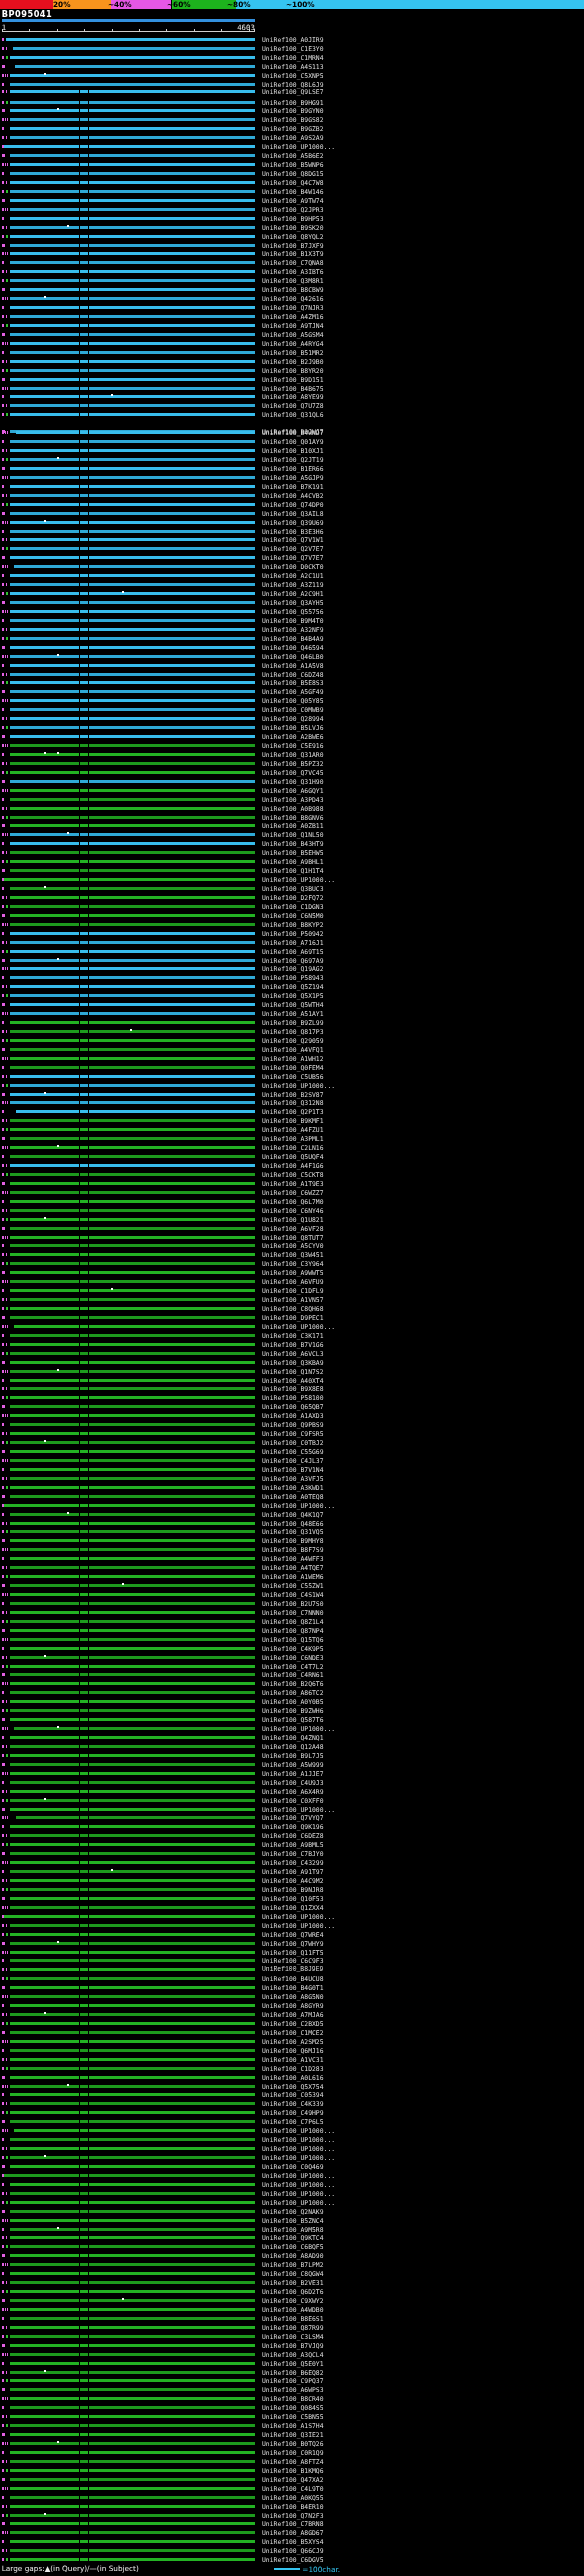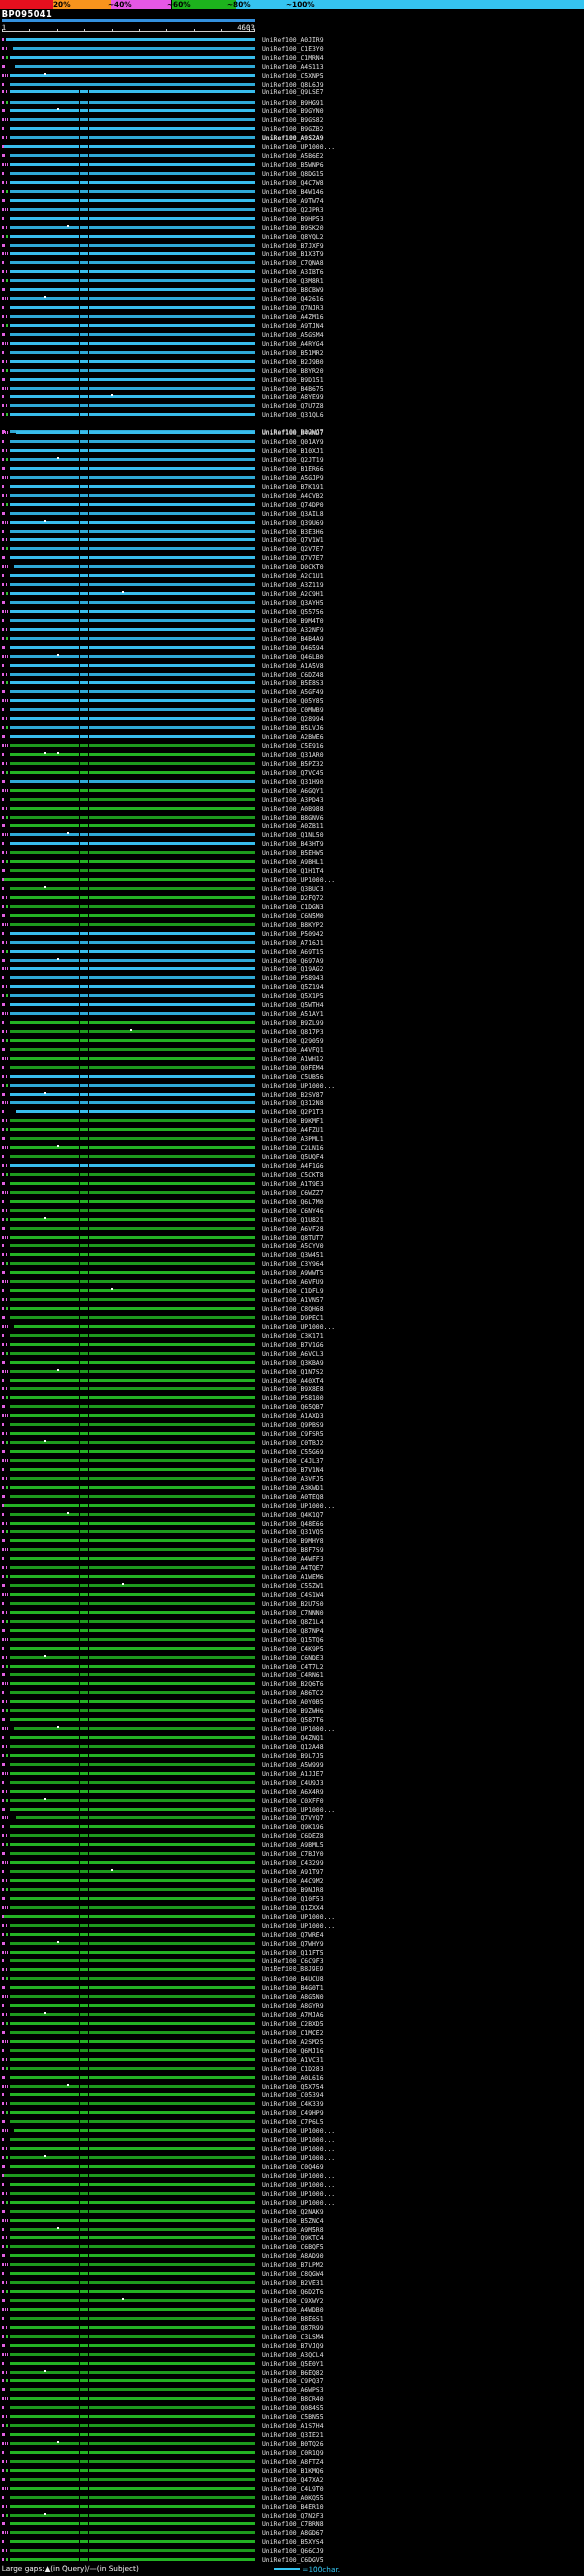--- a/index.html
+++ b/index.html
@@ -137,21 +137,21 @@
       <div class="gap" style="left: 88px;"></div>
       <span class="lab" style="color: rgb(221, 221, 221);">UniRef100_B9GS82</span>
     </div>
     <div class="row" style="top: 89px;">
       <div class="pre" style="left: 1.8px; width: 2.7px; background: rgb(226, 95, 226);"></div>
       <div class="bar" style="left: 10px; width: 245px; background: rgb(56, 189, 236);"></div>
       <div class="gap" style="left: 79px;"></div>
       <div class="gap" style="left: 88px;"></div>
       <span class="lab" style="color: rgb(221, 221, 221);">UniRef100_B9GZB2</span>
     </div>
-    <div class="row" style="top: 98px; font-weight: bold;">
+    <div class="row" style="top: 98px;">
       <div class="pre" style="left: 1.8px; width: 1.8px; background: rgb(226, 95, 226);"></div>
       <div class="pre" style="left: 5.5px; width: 1.8px; background: rgb(226, 95, 226);"></div>
       <div class="bar" style="left: 10px; width: 245px; background: rgb(47, 169, 214);"></div>
       <div class="gap" style="left: 79px;"></div>
       <div class="gap" style="left: 88px;"></div>
       <span class="lab" style="color: rgb(221, 221, 221);">UniRef100_A9S2A9</span>
     </div>
     <div class="row" style="top: 107px;">
       <div class="pre" style="left: 1.8px; width: 2.7px; background: rgb(226, 95, 226);"></div>
       <div class="pre" style="left: 6.4px; width: 1.8px; background: rgb(47, 191, 47);"></div>

